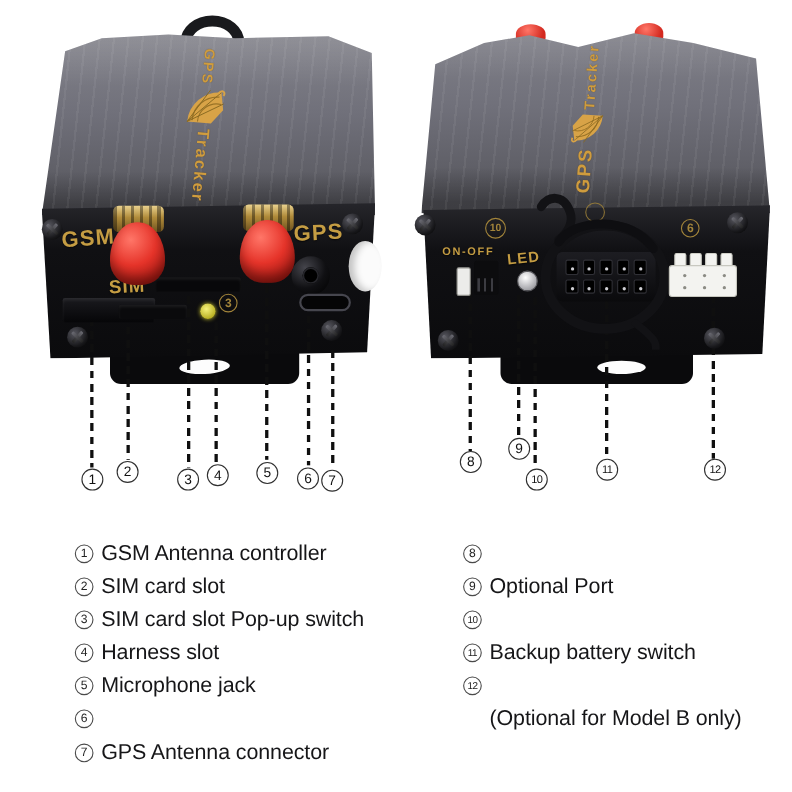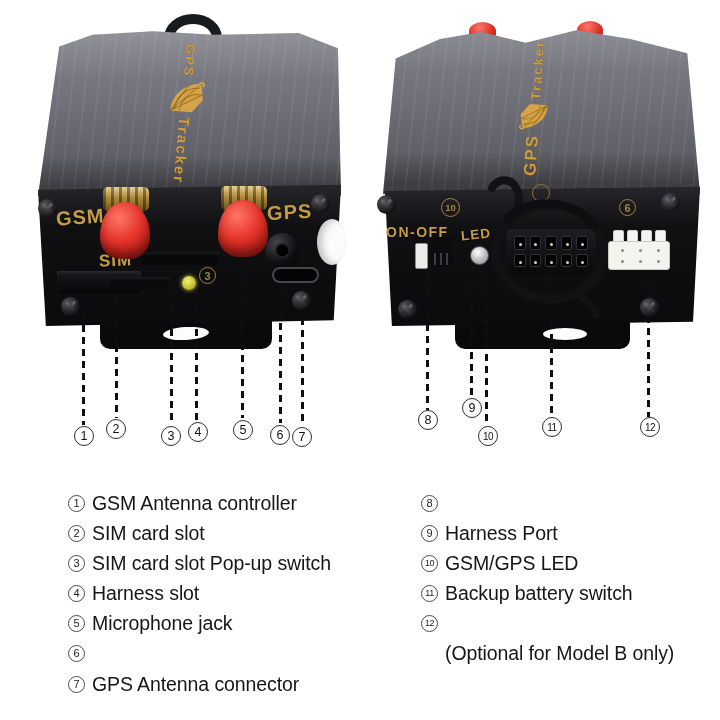--- a/index.html
+++ b/index.html
@@ -211,21 +211,21 @@
 
     <div class="panel" style="left:383px;top:186px;width:317px;height:140px;
          clip-path:polygon(0.6% 3.5%,100% 0.5%,97.8% 97%,2.8% 100%);"></div>
 
     <div class="screw" style="left:377px;top:195px;"></div>
     <div class="screw" style="left:661px;top:193px;"></div>
     <div class="screw" style="left:398px;top:300px;"></div>
     <div class="screw" style="left:640px;top:298px;"></div>
 
     <span class="pnum" style="left:441px;top:198px;width:19px;height:19px;font-size:9.5px;">10</span>
-    <span class="gl" style="left:386px;top:224px;font-size:14px;letter-spacing:1.5px;">ON-OFF</span>
+    <span class="gl" style="left:402px;top:224px;font-size:10px;letter-spacing:1.5px;">ON-OFF</span>
     <div class="knob" style="left:415px;top:243px;width:11px;height:24px;"></div>
     <div class="swbody" style="left:431px;top:237px;width:22px;height:31px;"></div>
     <span class="gl" style="left:461px;top:227px;font-size:13.5px;transform:rotate(-6deg);">LED</span>
     <div class="led-r" style="left:470px;top:246px;width:19px;height:19px;"></div>
 
     <span class="pnum" style="left:532px;top:184px;width:18px;height:18px;opacity:.8;"></span>
 
     <div class="harness" style="left:506px;top:229px;width:90px;height:45px;">
       <div class="hole"></div>
         <div class="hole"></div>
@@ -313,25 +313,24 @@
       <span class="ltext">GPS Antenna connector</span>
     </div>
   </div>
 
   <div class="legend" style="left:421px;top:488px;">
     <div class="lrow">
       <span class="lnum">8</span>
     </div>
     <div class="lrow">
       <span class="lnum">9</span>
-      <span class="ltext">Harness Port</span>
+      <span class="ltext">Optional Port</span>
     </div>
     <div class="lrow">
       <span class="lnum two">10</span>
-      <span class="ltext">GSM/GPS LED</span>
     </div>
     <div class="lrow">
       <span class="lnum two">11</span>
       <span class="ltext">Backup battery switch</span>
     </div>
     <div class="lrow">
       <span class="lnum two">12</span>
     </div>
     <div class="lrow note">
       <span class="ltext">(Optional for Model B only)</span>

